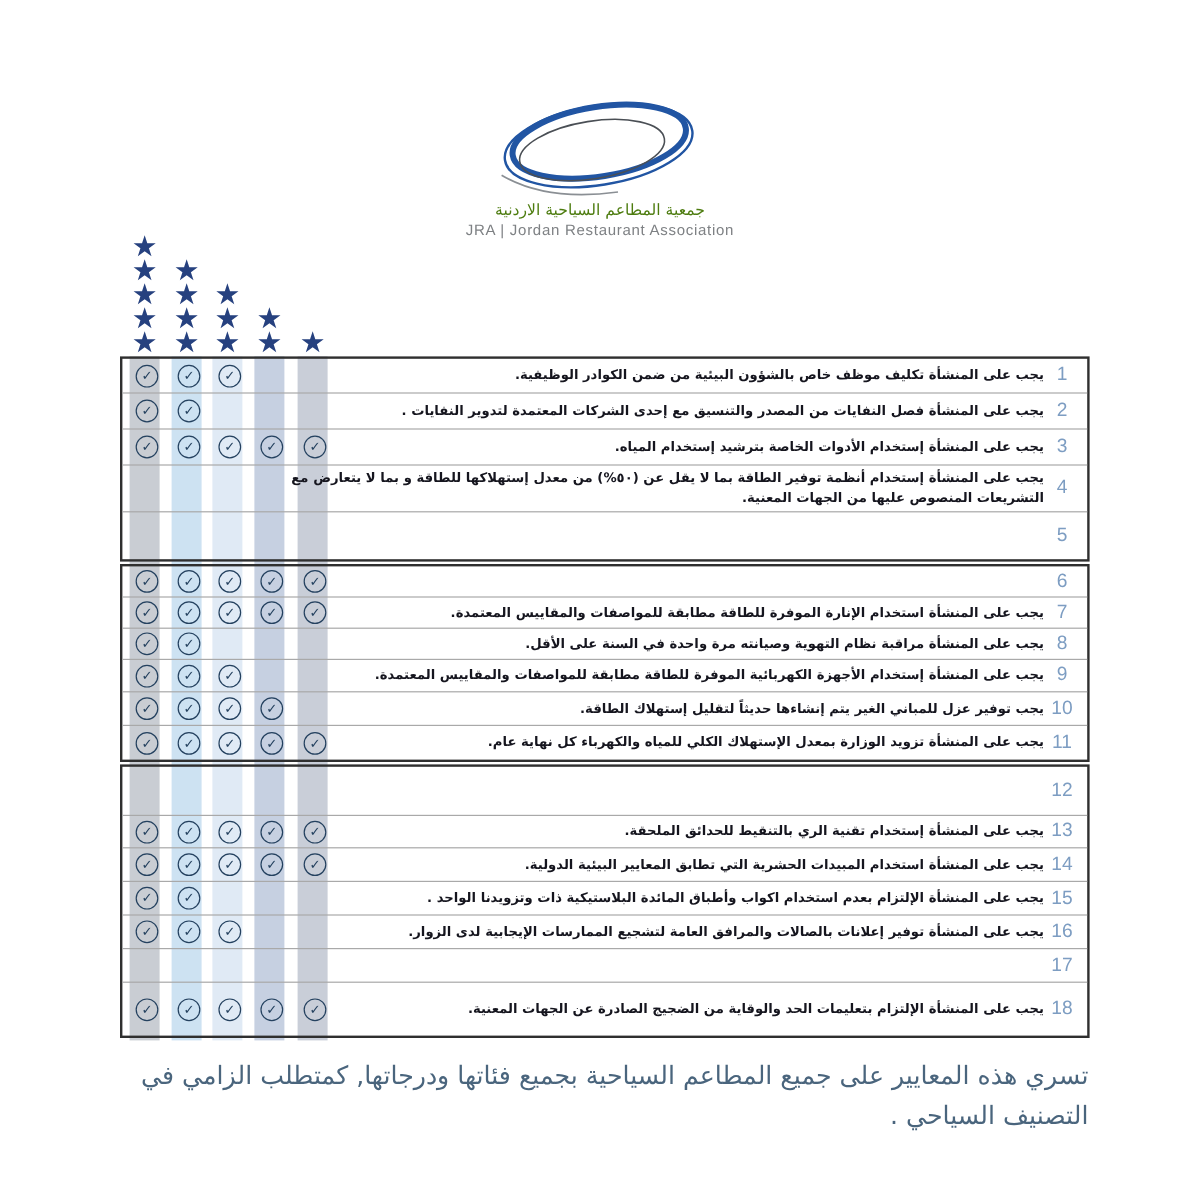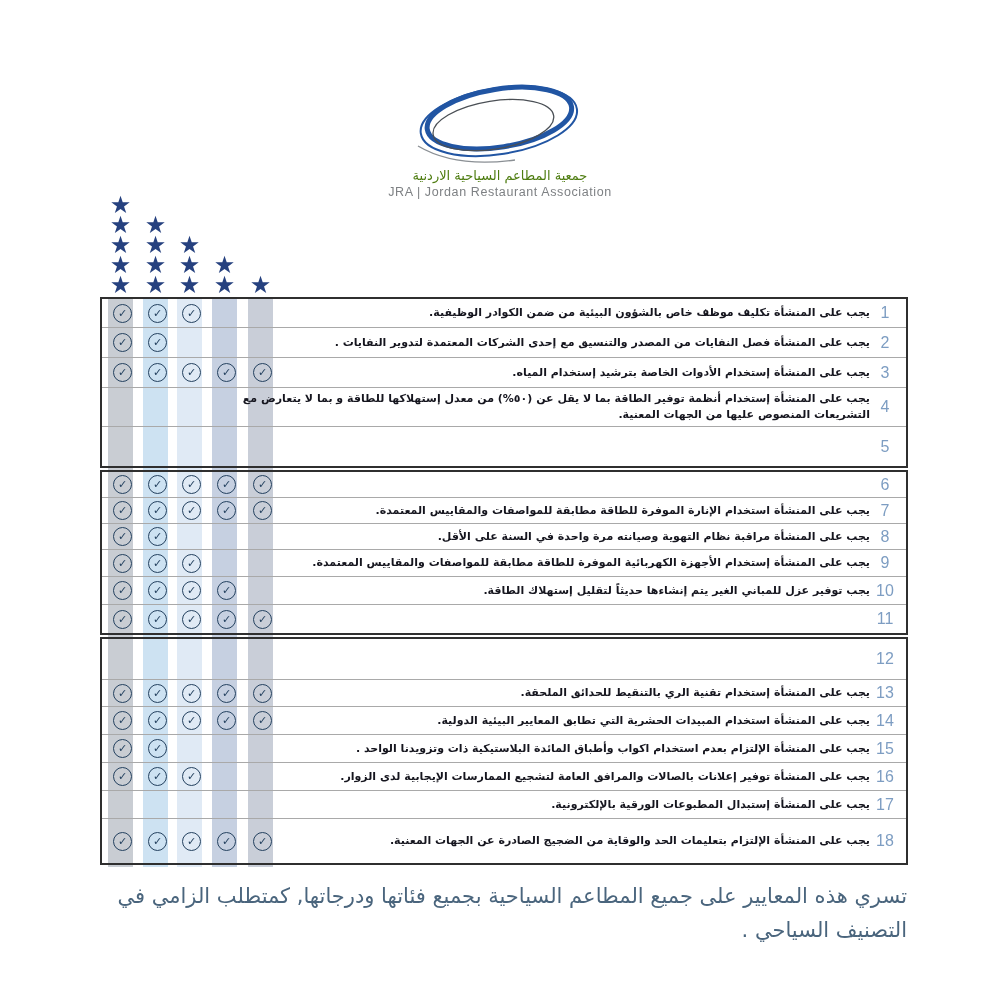--- a/index.html
+++ b/index.html
@@ -263,20 +263,21 @@
             <span class="check">✓</span>
           </div>
           <div class="check-slot" style="left: 112px;">
             <span class="check">✓</span>
           </div>
           <div class="check-slot" style="left: 148px;"></div>
         </div>
       </div>
       <div class="row" style="min-height: 28px;">
         <span class="row-num">11</span>
+        <div class="row-text">يجب على المنشأة تزويد الوزارة بمعدل الإستهلاك الكلي للمياه والكهرباء كل نهاية عام.</div>
         <div class="checks">
           <div class="check-slot" style="left: 8px;">
             <span class="check">✓</span>
           </div>
           <div class="check-slot" style="left: 43px;">
             <span class="check">✓</span>
           </div>
           <div class="check-slot" style="left: 77px;">
             <span class="check">✓</span>
           </div>
@@ -369,21 +370,20 @@
           </div>
           <div class="check-slot" style="left: 77px;">
             <span class="check">✓</span>
           </div>
           <div class="check-slot" style="left: 112px;"></div>
           <div class="check-slot" style="left: 148px;"></div>
         </div>
       </div>
       <div class="row" style="min-height: 28px;">
         <span class="row-num">17</span>
-        <div class="row-text">يجب على المنشأة إستبدال المطبوعات الورقية بالإلكترونية.</div>
         <div class="checks">
           <div class="check-slot" style="left: 8px;"></div>
           <div class="check-slot" style="left: 43px;"></div>
           <div class="check-slot" style="left: 77px;"></div>
           <div class="check-slot" style="left: 112px;"></div>
           <div class="check-slot" style="left: 148px;"></div>
         </div>
       </div>
       <div class="row" style="min-height: 44px;">
         <span class="row-num">18</span>

